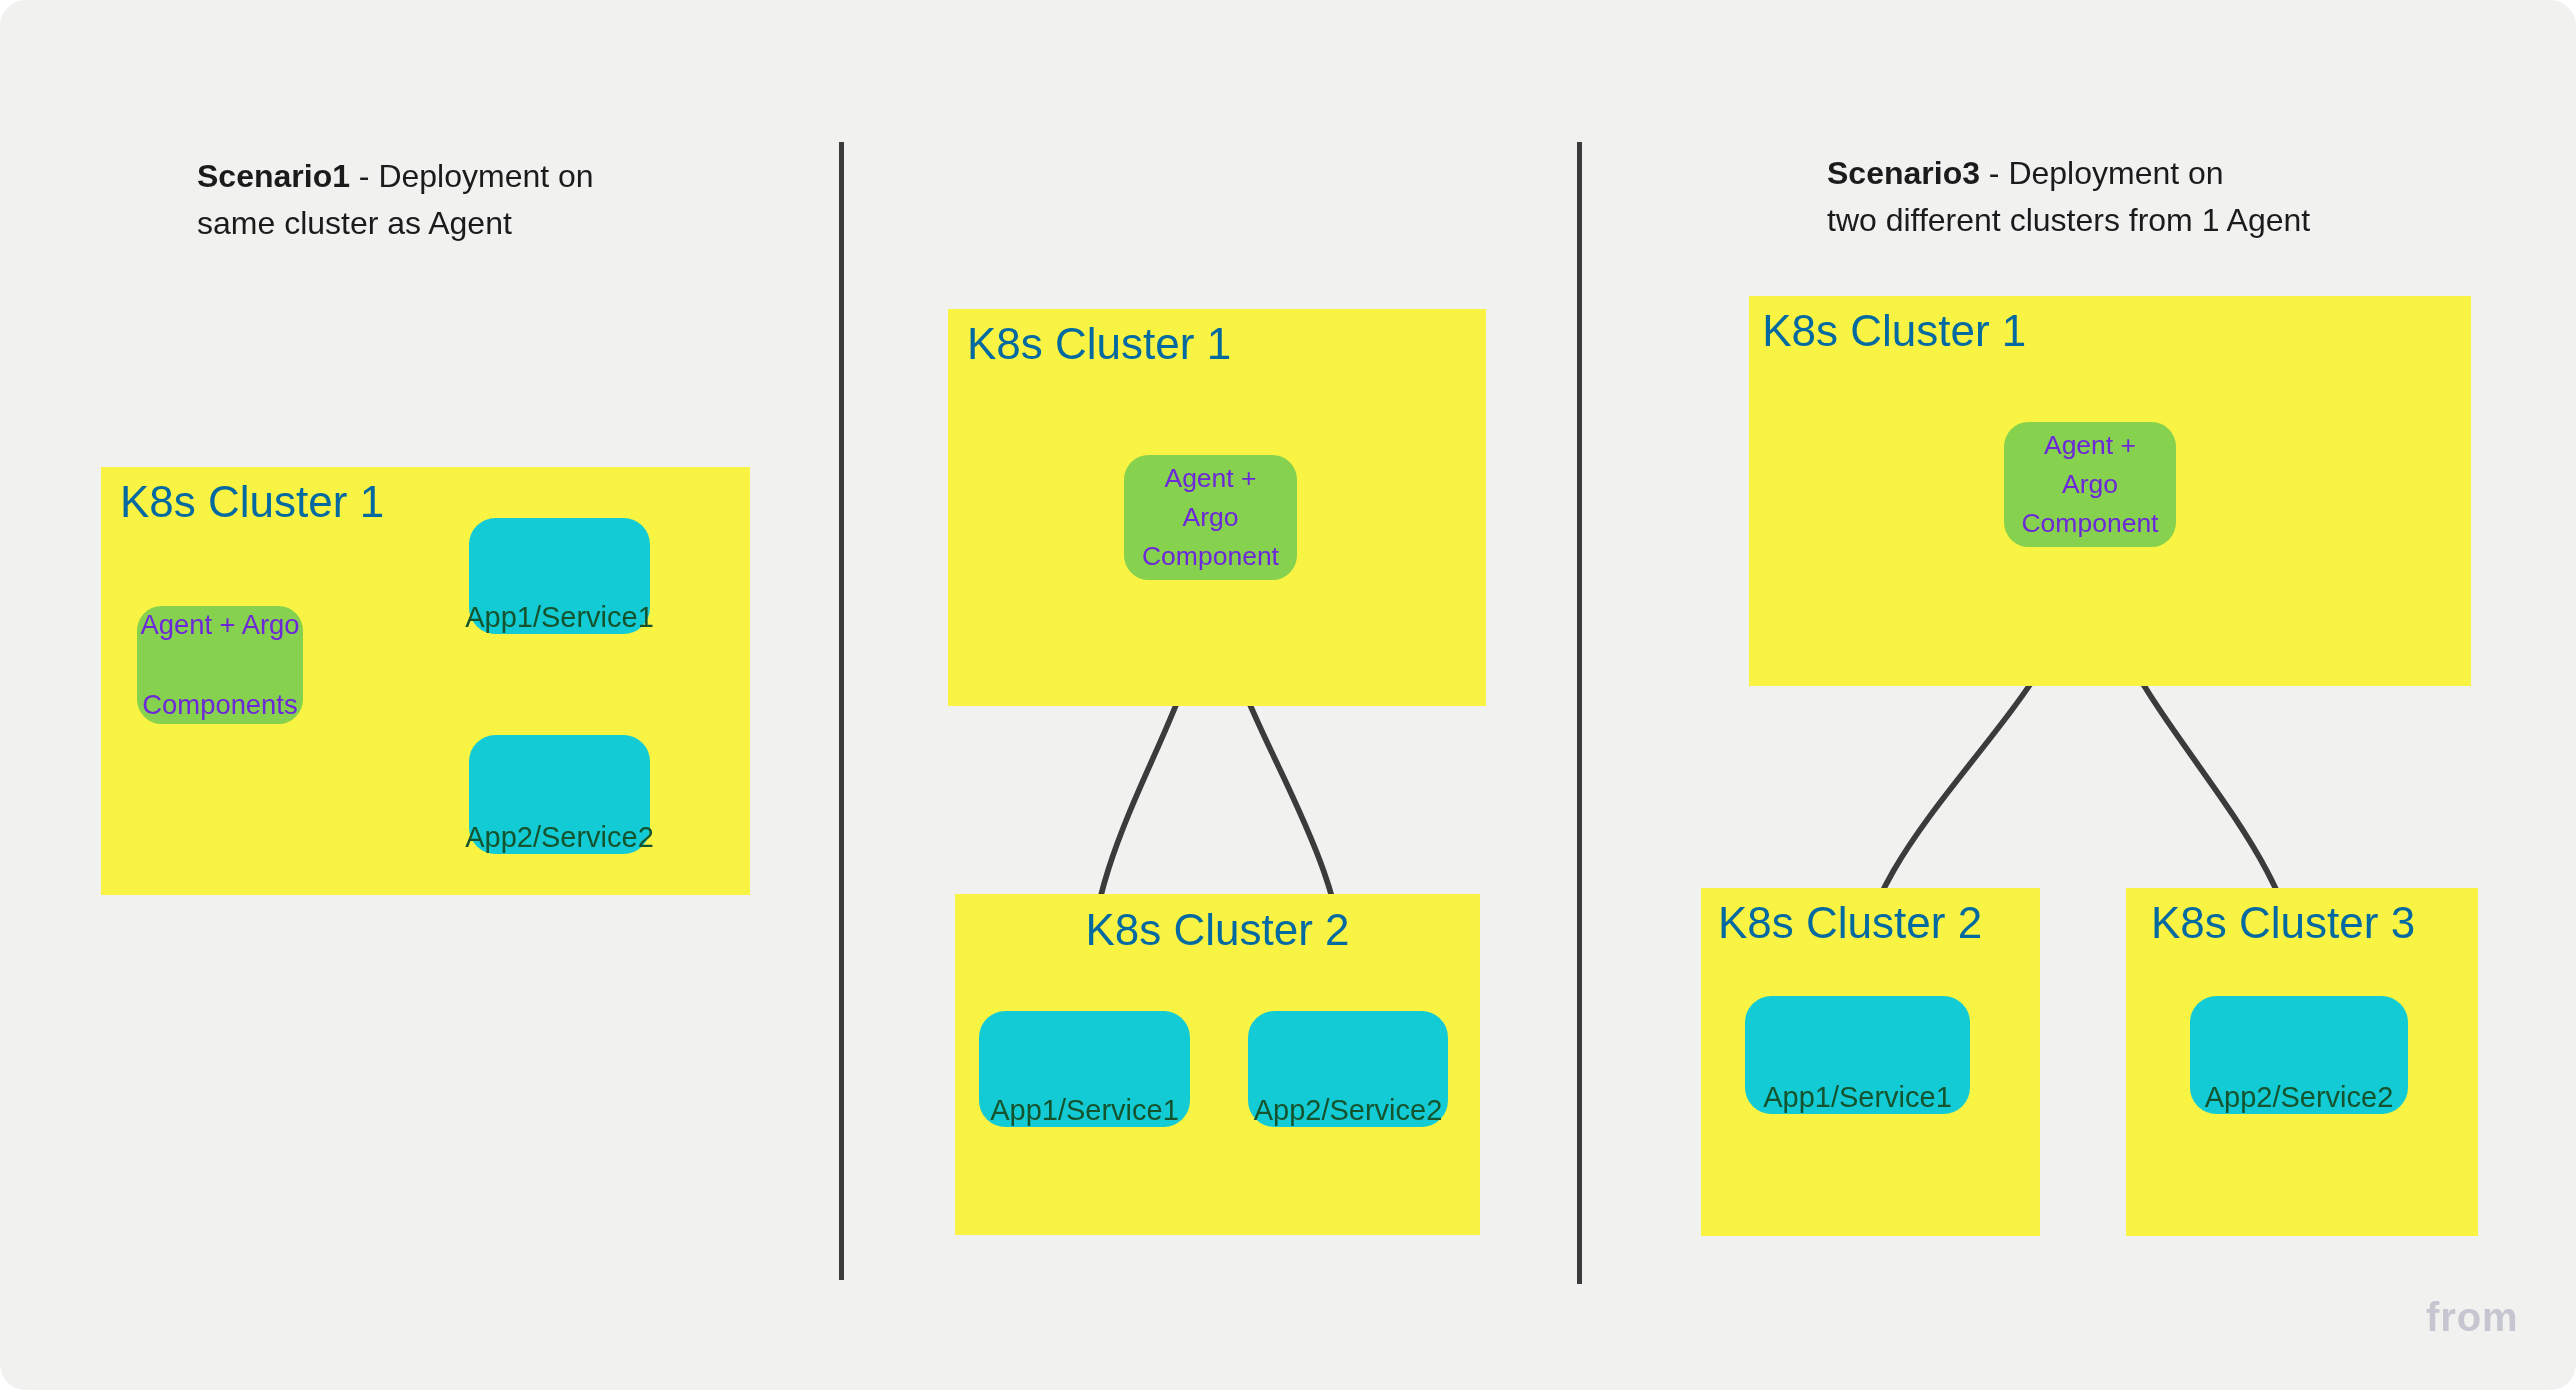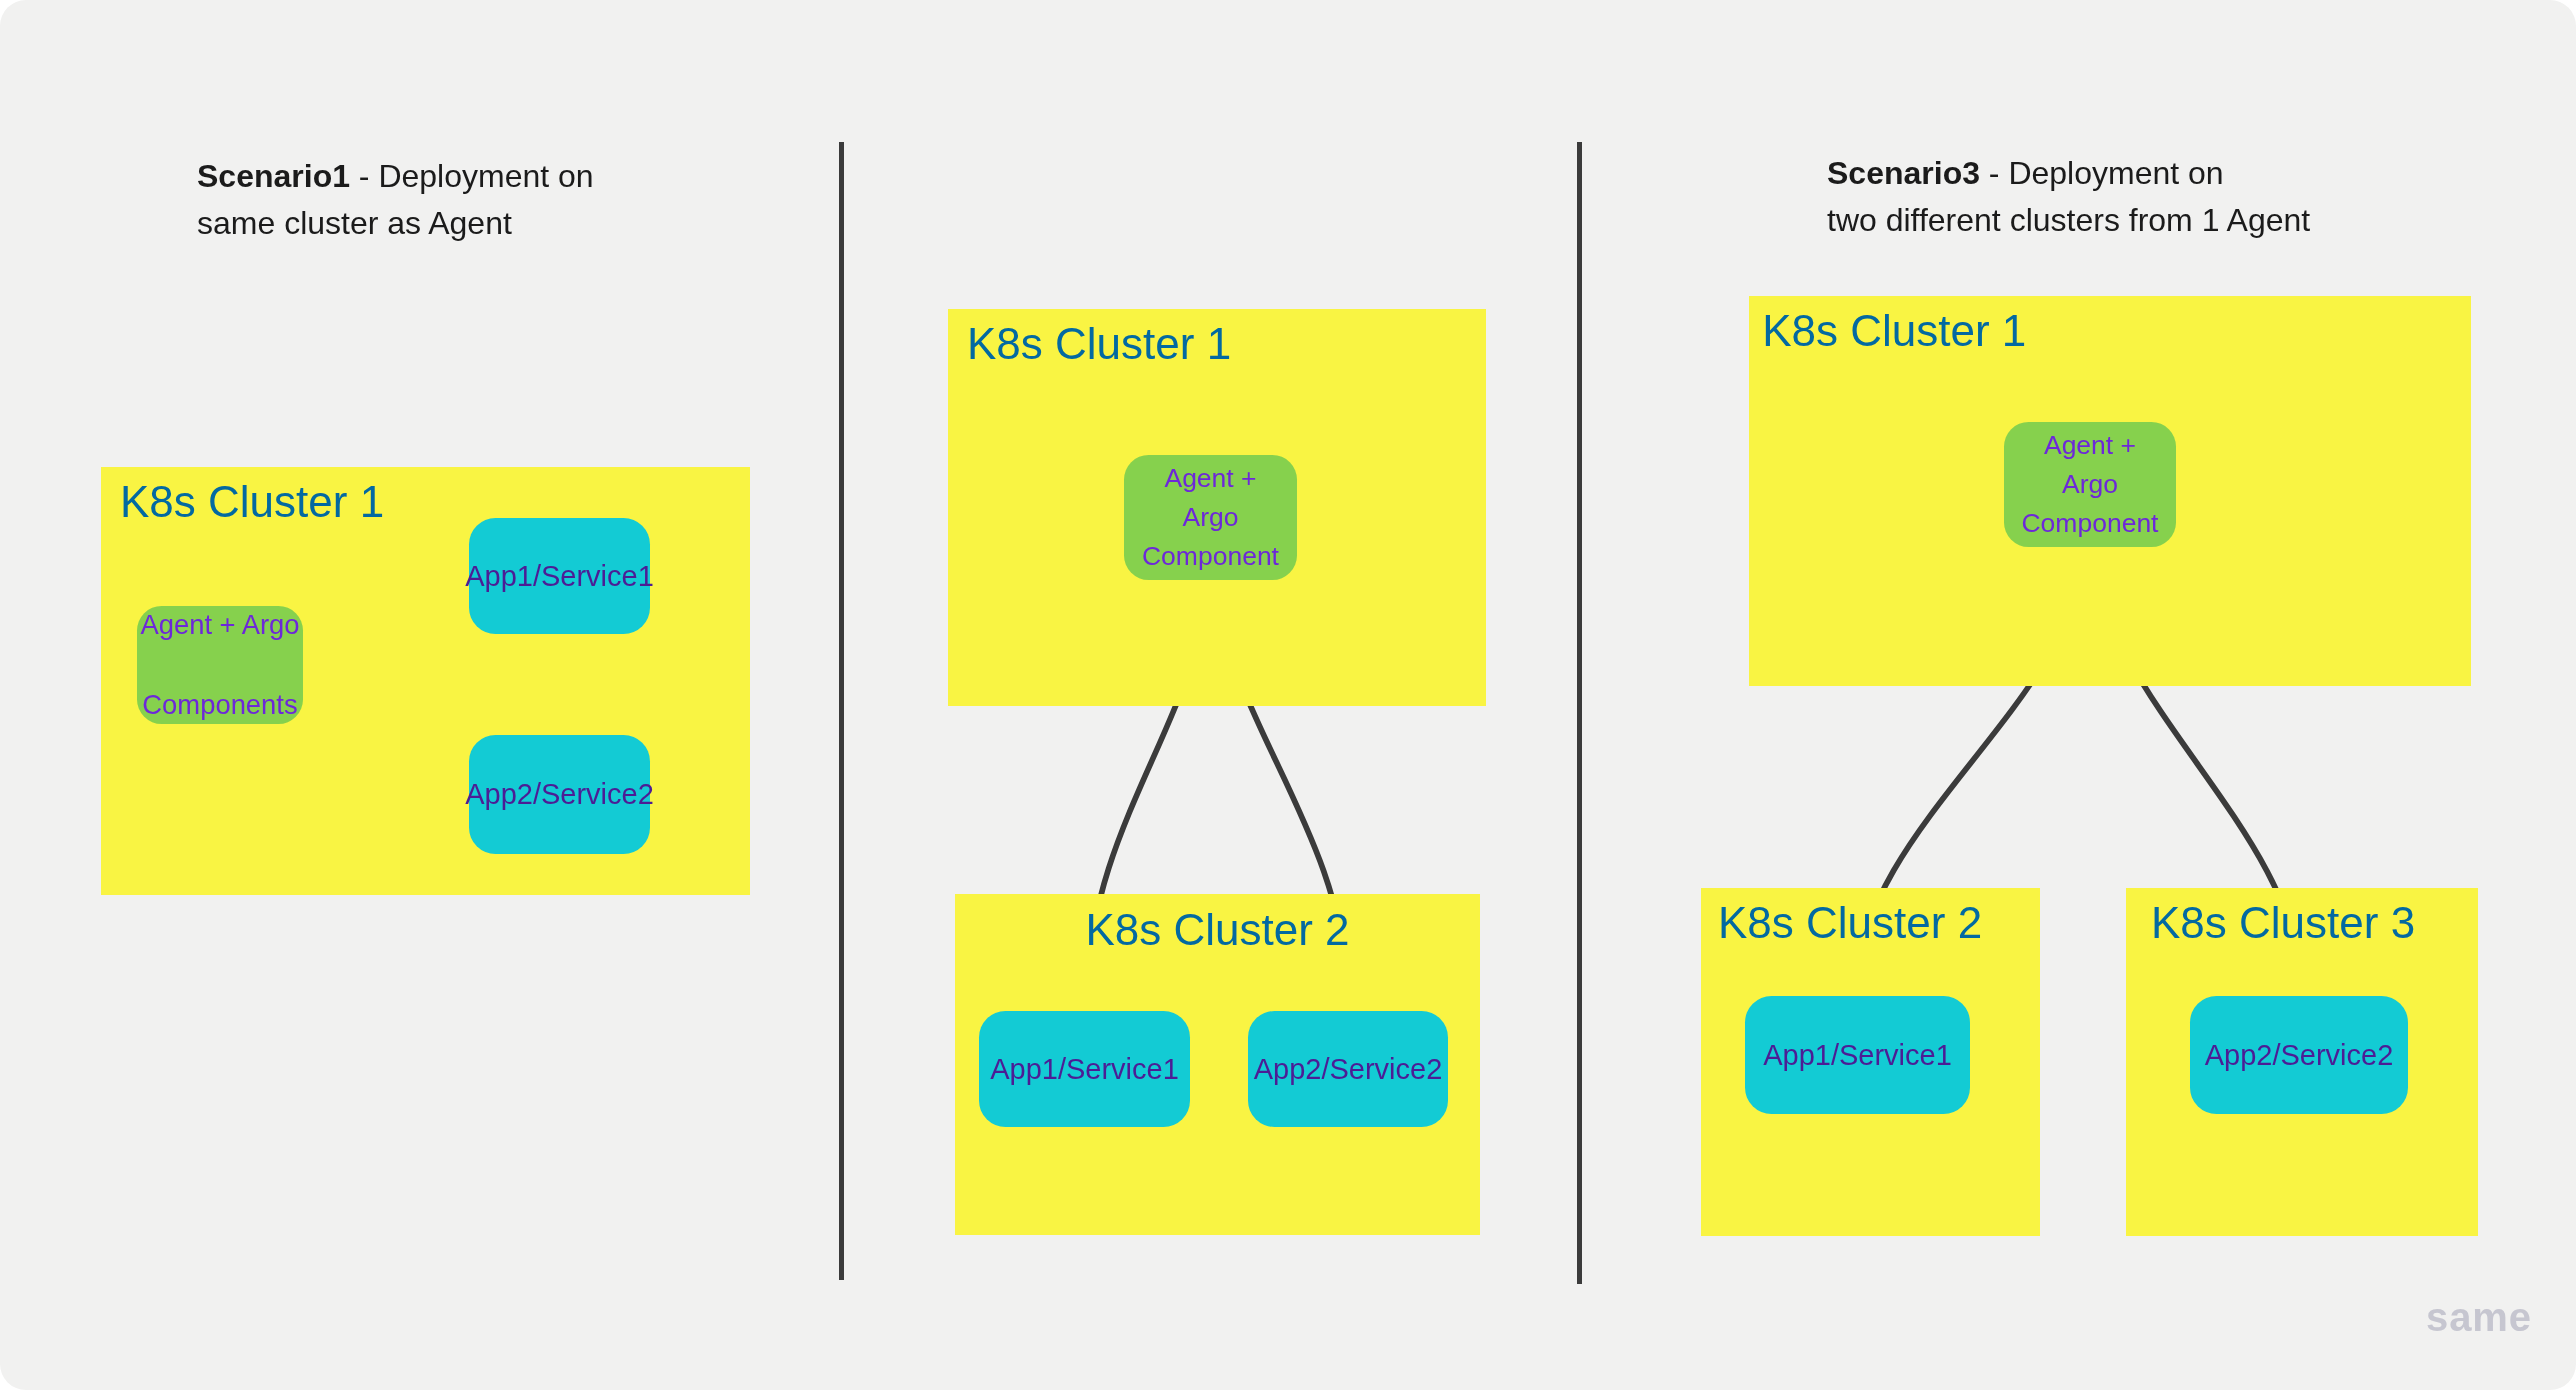--- a/index.html
+++ b/index.html
@@ -67,21 +67,22 @@
     background: var(--green, #86d14d);
     border-radius: 24.6px;
     font-size: 27.4px;
     line-height: 38px;
     color: #6d28d9;
   }
   .node.cyan {
     background: var(--cyan, #13cbd4);
     border-radius: 26.5px;
     font-size: 29px;
-    color: #4c1d95;
+    color: #14532d;
+    justify-content: flex-end;
   }
   .watermark {
     position: absolute;
     left: 2426px;
     top: 1295px;
     font-size: 40px;
     font-weight: 700;
     letter-spacing: 0.9px;
     color: var(--wm, #c6c6d0);
   }
@@ -168,16 +169,16 @@
     </div>
   </div>
 
   <div class="cluster" style="left:2126px; top:888px; width:352px; height:348px;">
     <div class="cluster-label" style="left:17px;margin-left:8px;">K8s Cluster 3</div>
     <div class="node cyan" style="left:64px; top:108px; width:218px; height:118px;">
       <span>App2/Service2</span>
     </div>
   </div>
 
-  <div class="watermark">same</div>
+  <div class="watermark">from</div>
 
 </div>
 
 
 </body></html>

